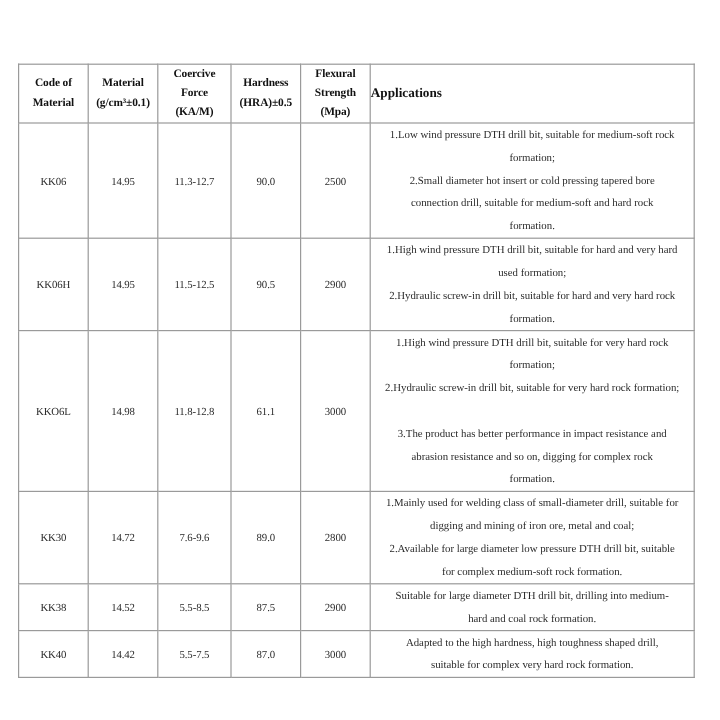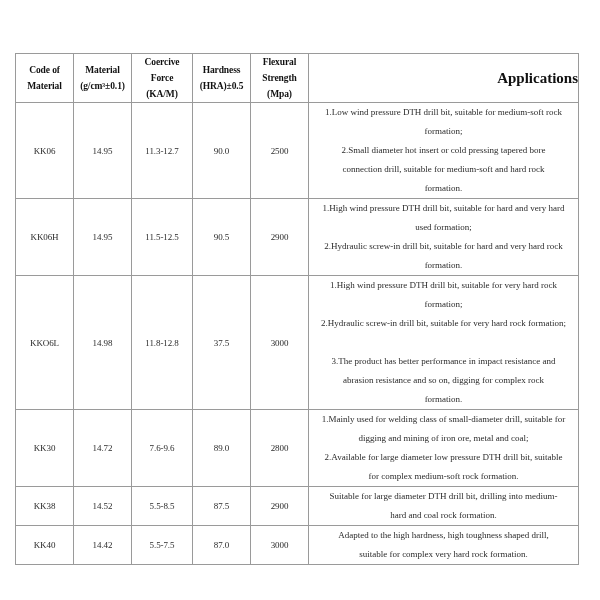--- a/index.html
+++ b/index.html
@@ -51,23 +51,23 @@
     text-align: center;
     font-weight: bold;
     font-size: 9.5px;
     line-height: 16px;
     color: #111111;
     padding: 7px 2px;
     letter-spacing: -0.1px;
   }
   .hdr-cell .ln { display: block; white-space: nowrap; }
   .hdr-app {
-    text-align: right;
+    text-align: left;
     font-weight: bold;
-    font-size: 15px;
+    font-size: 11px;
     color: #111111;
     padding: 7px 4px;
   }
 
   
   .num-cell {
     text-align: center;
     font-size: 9px;
     color: #2b2b2b;
     padding: 4px 1px;
@@ -157,21 +157,21 @@
             <p>1.High wind pressure DTH drill bit, suitable for hard and very hard</p>
             <p>used formation;</p>
             <p>2.Hydraulic screw-in drill bit, suitable for hard and very hard rock</p>
             <p>formation.</p>
           </td>
         </tr>
         <tr>
           <td class="num-cell">KKO6L</td>
           <td class="num-cell">14.98</td>
           <td class="num-cell">11.8-12.8</td>
-          <td class="num-cell">37.5</td>
+          <td class="num-cell">61.1</td>
           <td class="num-cell">3000</td>
           <td class="app-cell">
             <p>1.High wind pressure DTH drill bit, suitable for very hard rock</p>
             <p>formation;</p>
             <p>2.Hydraulic screw-in drill bit, suitable for very hard rock formation;</p>
             <p class="blank">&nbsp;</p>
             <p>3.The product has better performance in impact resistance and</p>
             <p>abrasion resistance and so on, digging for complex rock</p>
             <p>formation.</p>
           </td>

